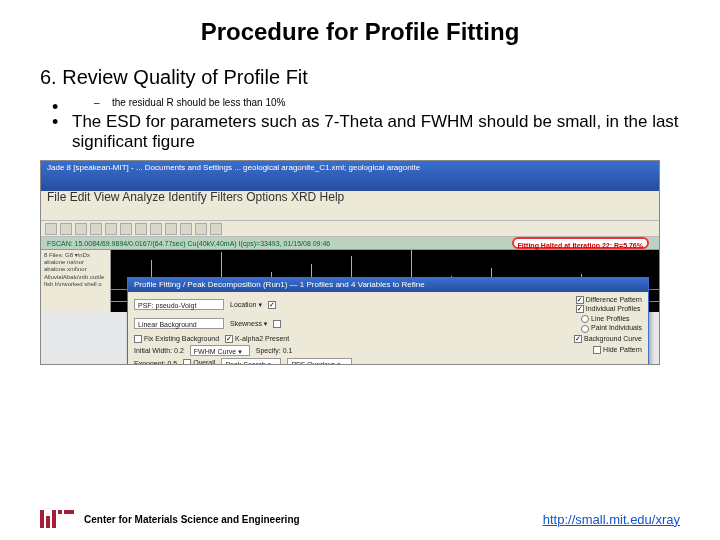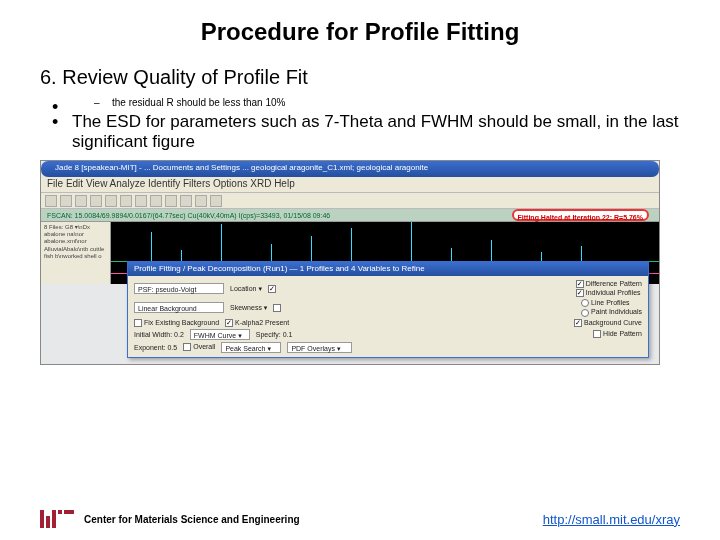--- a/index.html
+++ b/index.html
@@ -56,35 +56,34 @@
     width: 620px;
     height: 205px;
     border: 1px solid #888;
     background: #e7e8ea;
     position: relative;
     font-family: Tahoma, Arial, sans-serif;
     font-size: 9px;
     overflow: hidden;
   }
   .titlebar {
-    height: 16px;
+    height: 30px;
     background: linear-gradient(#3a6ecf,#254f9e);
     color: #fff;
     font-size: 8px;
     line-height: 14px;
-    padding-left: 14px;
+    padding-left: 6px;
     white-space: nowrap;
     overflow: hidden;
-    border-radius: 7px;
   }
   .menubar {
-    height: 16px;
+    height: 30px;
     background: #ece9d8;
     border-bottom: 1px solid #bbb;
-    font-size: 10px;
+    font-size: 12px;
     line-height: 13px;
     padding-left: 6px;
     color: #333;
   }
   .toolbar {
     height: 16px;
     background: #ece9d8;
     border-bottom: 1px solid #bbb;
     display: flex;
     align-items: center;
@@ -148,21 +147,21 @@
     position: absolute;
     bottom: 10px;
     left: 0; right: 0;
     height: 1px;
     background: #f5a;
   }
 
   .panel {
     position: absolute;
     left: 86px;
-    top: 100px;
+    top: 116px;
     width: 522px;
     background: #ece9d8;
     border: 1px solid #3a6ecf;
     box-shadow: 2px 2px 4px rgba(0,0,0,.3);
   }
   .panel-title {
     height: 14px;
     background: linear-gradient(#3a6ecf,#254f9e);
     color: #fff;
     font-size: 8px;

